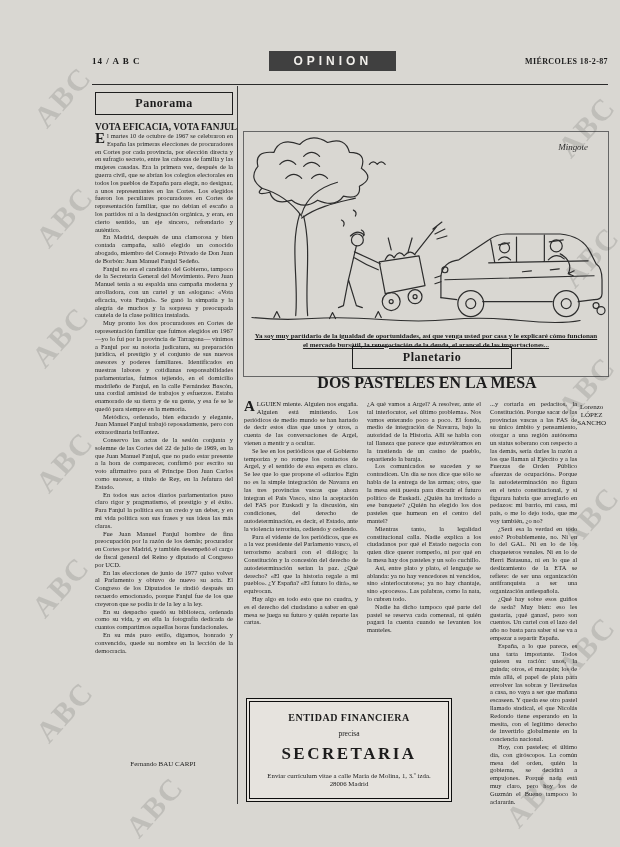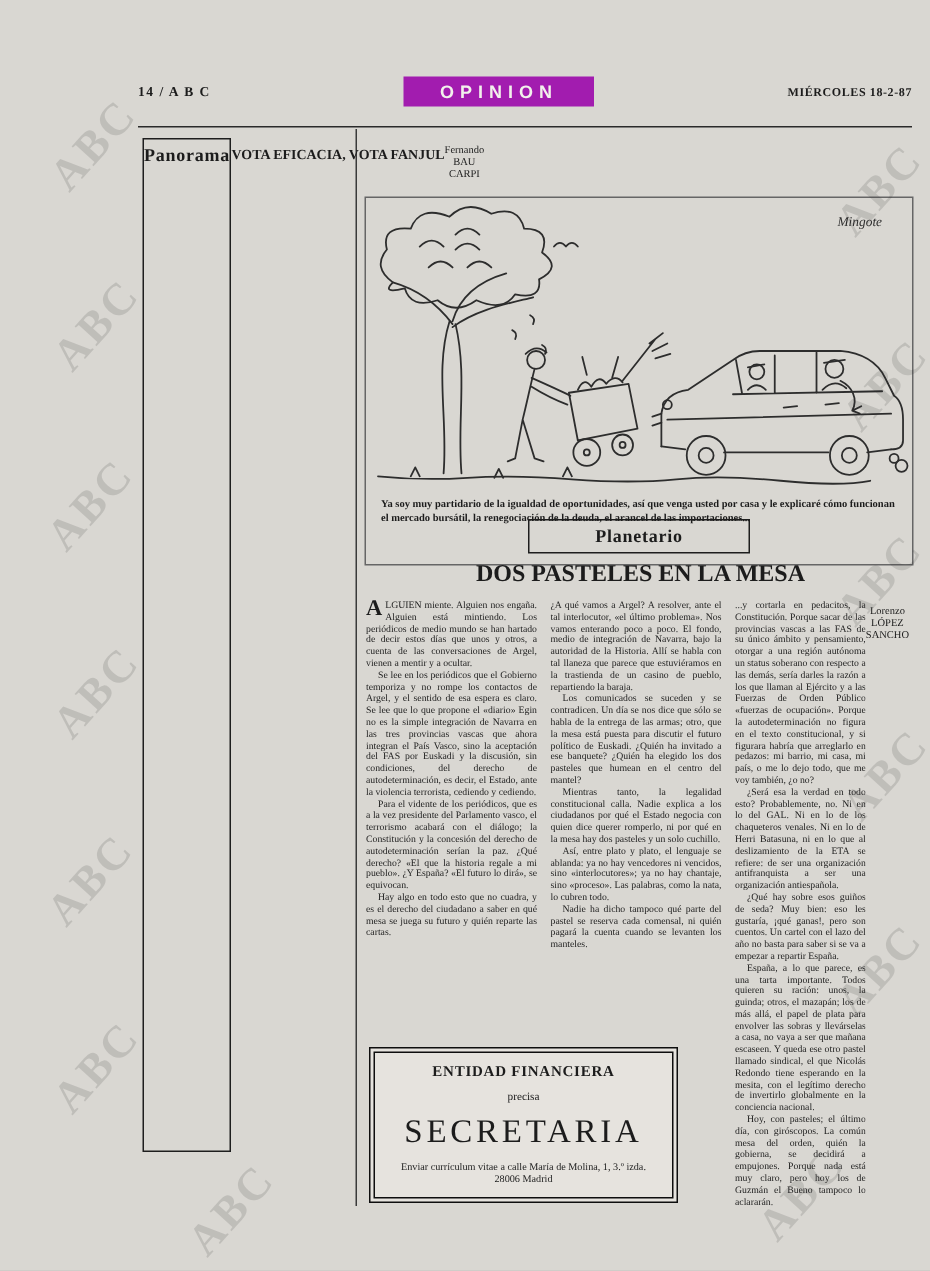--- a/index.html
+++ b/index.html
@@ -5,58 +5,58 @@
   html,body{margin:0;padding:0;background:#c8c6c1;}
   #page{position:relative;width:620px;height:847px;margin:0 auto;background:#d9d7d2;
         font-family:"Liberation Serif","DejaVu Serif",serif;color:#1c1c1c;overflow:hidden;}
   
   .wm{position:absolute;font-weight:bold;font-size:30px;letter-spacing:2px;
       color:rgba(50,50,50,.15);transform:rotate(-48deg);z-index:3;pointer-events:none;}
   
   .hdr{position:absolute;left:92px;top:48px;width:516px;height:26px;display:flex;
        align-items:center;justify-content:space-between;z-index:1;gap:34px;}
   .pg{font-size:9px;font-weight:bold;letter-spacing:1px;}
-  .banner{background:#a21caf;color:#f2f0ec;font-family:"Liberation Sans",sans-serif;
+  .banner{background:#404040;color:#f2f0ec;font-family:"Liberation Sans",sans-serif;
           font-weight:bold;font-size:12px;letter-spacing:4px;padding:3px 24px;}
   .dt{font-size:8px;font-weight:bold;letter-spacing:.4px;}
   .hrule{position:absolute;left:92px;top:84px;width:516px;border-top:1px solid #2a2a2a;z-index:1;}
   .vrule{position:absolute;left:237px;top:86px;height:718px;border-left:1px solid #3a3a3a;z-index:1;}
   
   .kickbox{border:1px solid #1e1e1e;text-align:center;font-weight:bold;font-size:12px;
            padding:3px 0;letter-spacing:.5px;}
   
   #leftcol{position:absolute;left:95px;top:92px;width:138px;height:676px;display:flex;
-           flex-direction:row;z-index:1;}
+           flex-direction:column;z-index:1;}
   #leftcol .title{text-align:center;font-weight:bold;font-size:9.3px;margin:7px 0 0;white-space:nowrap;}
   .body{font-size:6.5px;line-height:7.8px;text-align:justify;overflow:hidden;flex:1 1 auto;}
   .para{margin:0;text-indent:8px;}
   .para.np{text-indent:0;}
   .dropcap{float:left;font-weight:bold;font-size:15px;line-height:13px;padding:0 2px 0 0;}
   .sig{font-weight:normal;font-size:7px;text-align:center;padding:4px 2px 0 0;}
   
   #cartoon{position:absolute;left:243px;top:90px;width:366px;height:246px;border:1px solid #666;
            padding:2px;box-sizing:border-box;z-index:1;overflow:hidden;margin-top:41px;}
   #cartoon svg{display:block;width:100%;height:196px;}
-  .cap{font-weight:bold;font-size:7px;line-height:8.6px;text-align:left;padding:2px 8px 0;}
+  .cap{font-weight:bold;font-size:7px;line-height:8.6px;text-align:center;padding:2px 8px 0;text-decoration:underline;}
   
-  #planet{position:absolute;left:352px;top:346px;width:148px;z-index:1;}
+  #planet{position:absolute;left:352px;top:346px;width:160px;z-index:1;}
   #rart{position:absolute;left:244px;top:374px;width:366px;height:430px;z-index:1;}
   #rart .title{text-align:center;font-weight:bold;font-size:16px;margin:0;}
   .col{position:absolute;font-size:6.5px;line-height:7.8px;text-align:justify;overflow:hidden;}
   #c1{left:0;top:26px;width:114px;height:292px;}
   #c2{left:123px;top:26px;width:114px;height:292px;}
   #c3{left:246px;top:26px;width:118px;height:404px;display:flex;flex-direction:row;}
   #c3 .coltext{flex:1 1 auto;overflow:hidden;}
   
   #ad{position:absolute;left:2px;top:324px;width:206px;height:104px;border:4px double #0e0e0e;
       box-sizing:border-box;display:flex;flex-direction:column;align-items:center;
       justify-content:center;gap:6px;background:rgba(236,234,229,.65);}
   .ad1{font-size:10px;font-weight:bold;letter-spacing:.5px;}
   .ad2{font-size:7.5px;}
-  .ad3{font-size:22px;font-weight:normal;letter-spacing:2.5px;}
+  .ad3{font-size:17px;font-weight:bold;letter-spacing:2.5px;}
   .ad4{font-size:6.8px;line-height:8px;text-align:center;width:88%;margin-top:2px;}
   
   .ink{stroke:#2d2d2d;stroke-width:1.2;fill:none;stroke-linecap:round;stroke-linejoin:round;}
 </style>
 </head>
 <body>
 
 <div id="page">
 
   <span class="wm" style="left:28px;top:80px">ABC</span>

